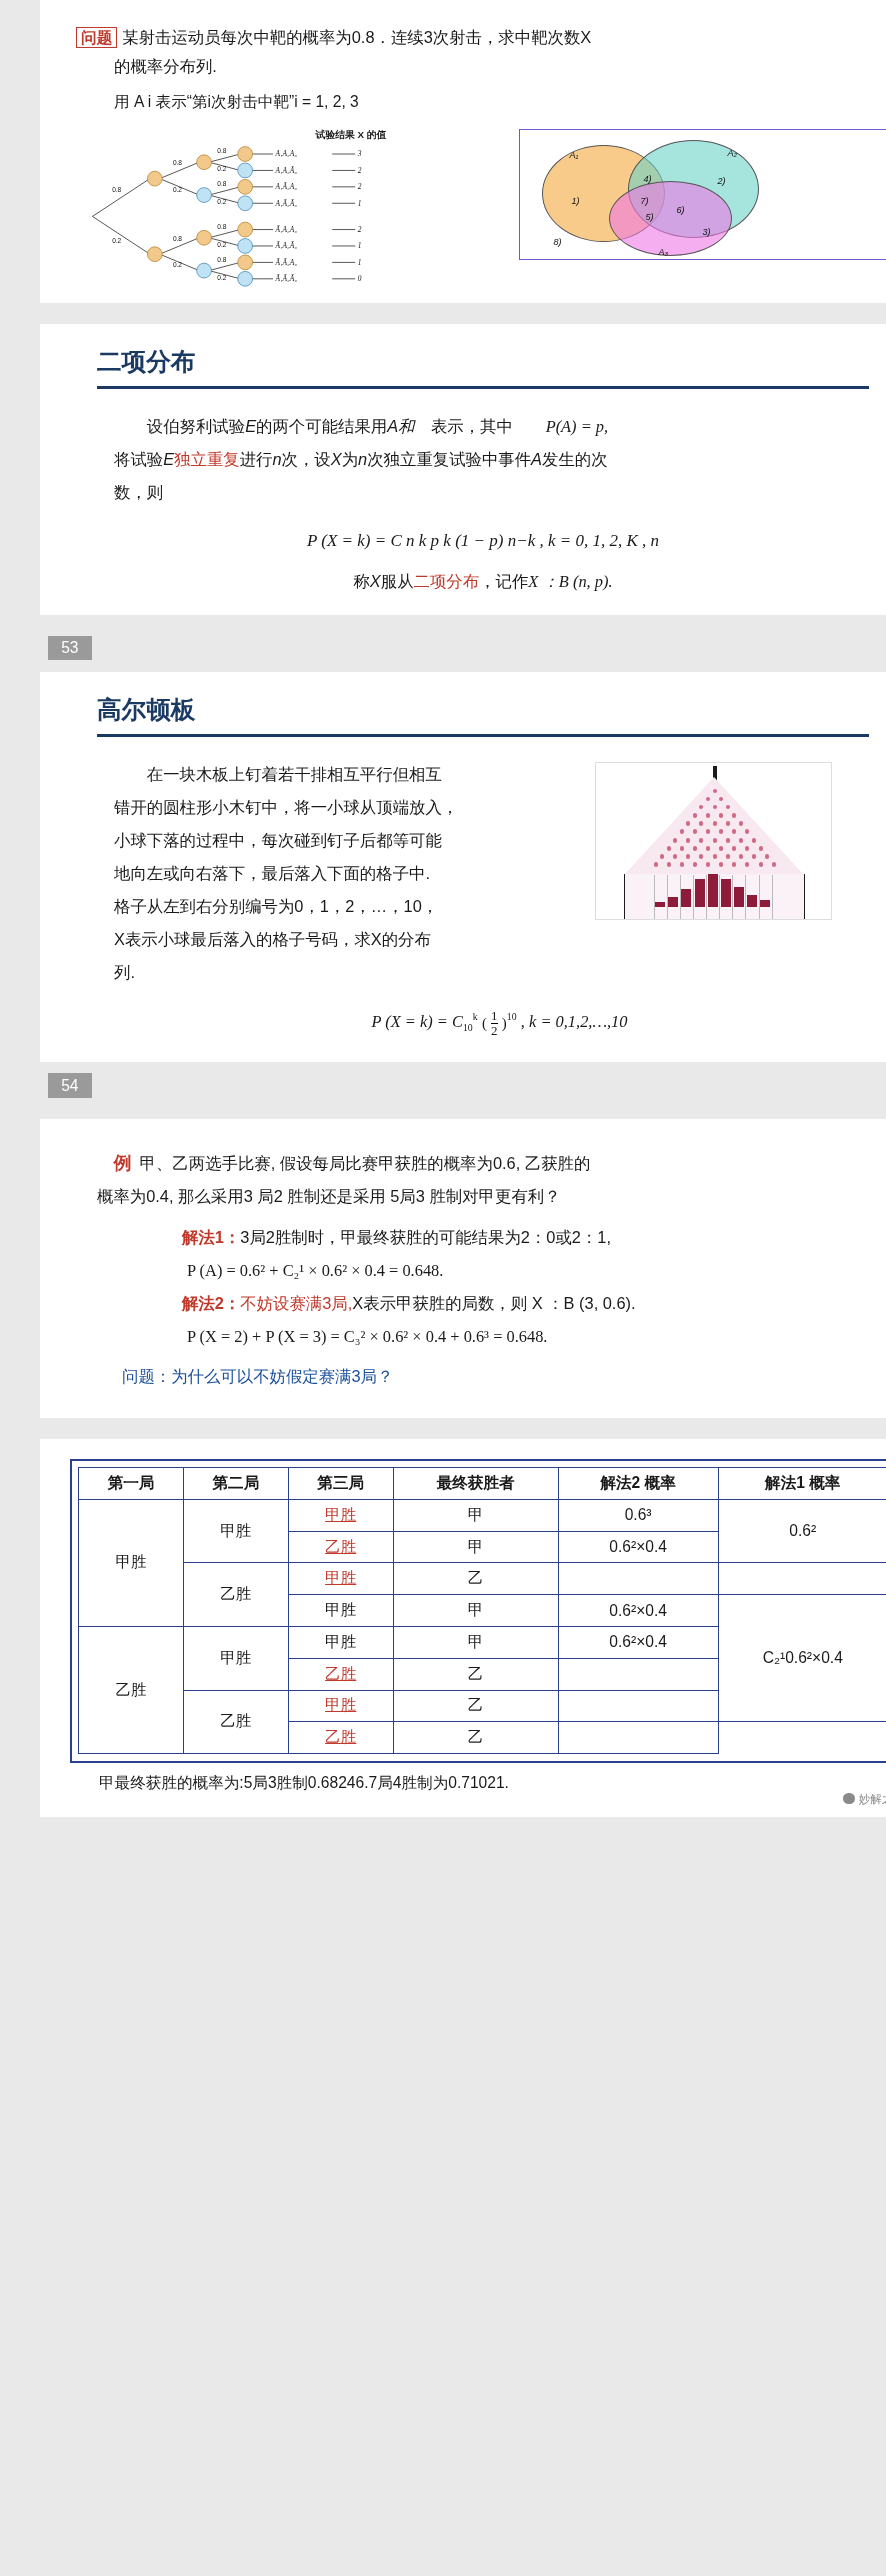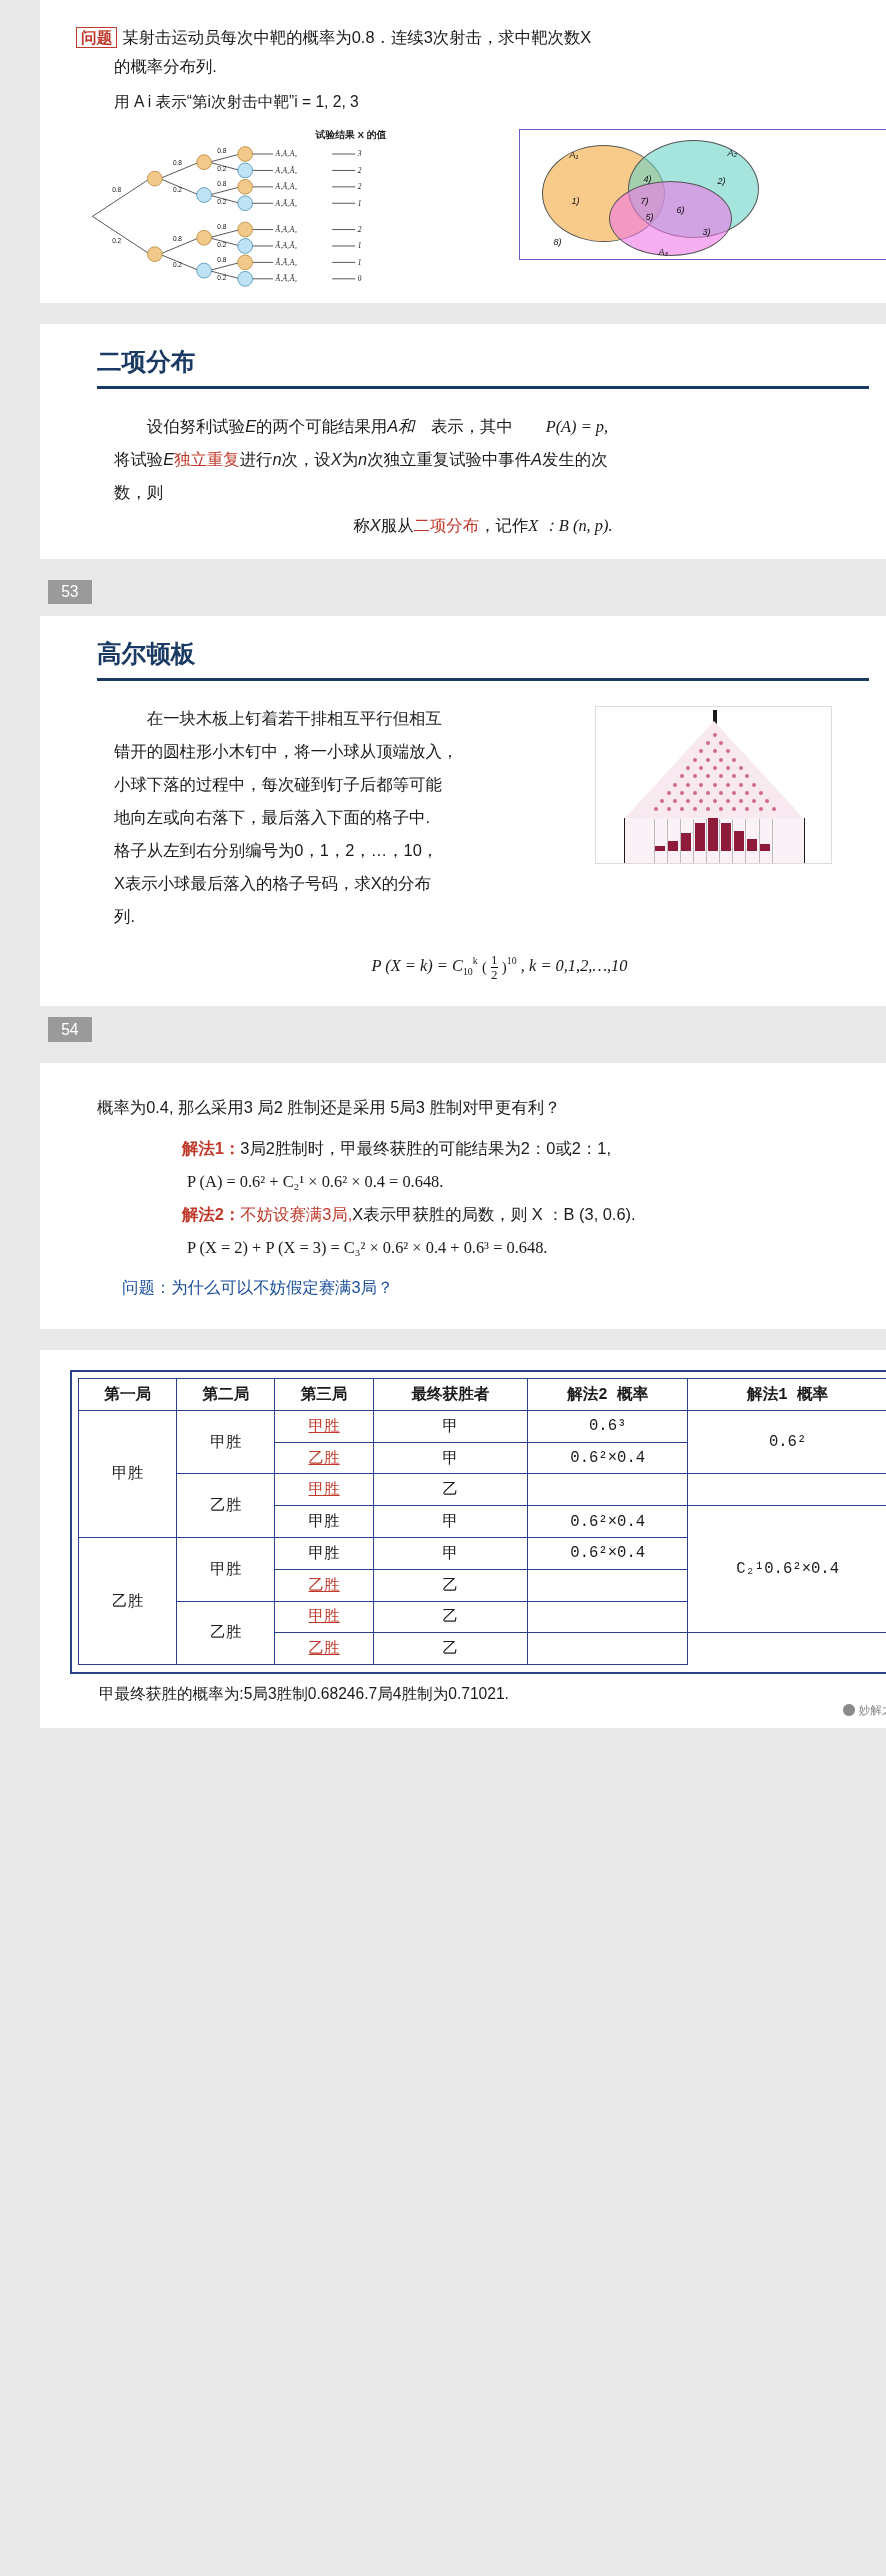--- a/index.html
+++ b/index.html
@@ -69,21 +69,21 @@
   .sol-tag{color:#c0392b;font-weight:bold;margin-left:36px;}
   .blue{color:#1b4f9c;}
   .eq{font-family:"Liberation Serif","DejaVu Serif",serif;font-size:16.4px;}
   .ml60{margin-left:49px;}
   .ml110{margin-left:90px;}
 
   
   .tbl-slide{padding:19.7px 29.5px 8.2px 29.5px;}
   .tbl-frame{border:2.5px double #2b3f8f;padding:6.6px;background:#fff;}
   table{border-collapse:collapse;width:100%;font-size:15.6px;}
-  td,th{border:0.8px solid #2b3f8f;text-align:center;padding:4.9px 3.3px;font-weight:normal;font-family:Liberation Mono, monospace;}
+  td,th{border:0.8px solid #2b3f8f;text-align:center;padding:4.9px 3.3px;font-weight:normal;}
   thead td{font-weight:bold;}
   .red{color:#c0392b;}
   .u{text-decoration:underline;}
   .foot{font-size:15.6px;padding:8.2px 29.5px 13px 29.5px;line-height:24.6px;}
   .wm{position:absolute;right:21.3px;bottom:9.8px;font-size:11.5px;color:#8a8a8a;}
   .wm-dot{display:inline-block;width:11.5px;height:11.5px;border-radius:50%;background:#8a8a8a;margin-right:4.1px;vertical-align:-1.6px;}
   svg{display:block;}
 </style>
 </head>
 <body>
@@ -215,20 +215,21 @@
     <div class="sl-title">二项分布</div>
     <div class="sl-rule"></div>
     <div class="sl-body">
       <div>
         　　<span>设伯努利试验</span><span class="itl">E</span><span>的两个可能结果用</span><span class="itl">A和</span>　<span>表示，其中</span>　　<span class="eq itl">P(A) = p,</span>
       </div>
       <div>
         <span>将试验</span><span class="itl">E</span><span class="em-red">独立重复</span><span>进行</span><span class="itl">n</span><span>次，设</span><span class="itl">X</span><span>为</span><span class="itl">n</span><span>次独立重复试验中事件</span><span class="itl">A</span><span>发生的次</span>
       </div>
       <div>数，则</div>
+      <div class="formula itl">P (X = k) = C n k  p k (1 − p) n−k , k = 0, 1, 2, K , n</div>
       <div class="center">
         <span>称</span><span class="itl">X</span><span>服从</span><span class="em-red">二项分布</span><span>，记作</span><span class="eq itl">X ：B (n, p).</span>
       </div>
     </div>
   </div>
 
   <div class="pgnum-wrap">
     <span class="pgnum">53</span>
   </div>
 
@@ -345,20 +346,23 @@
     </div>
   </div>
 
   <div class="pgnum-wrap">
     <span class="pgnum" style="margin-top:11.5px;">54</span>
   </div>
 
   <div class="gap"></div>
 
   <div class="card ex">
+    <div>
+      　<span class="ex-tag">例</span><span>甲、乙两选手比赛, 假设每局比赛甲获胜的概率为0.6, 乙获胜的</span>
+    </div>
     <div>概率为0.4, 那么采用3 局2 胜制还是采用 5局3 胜制对甲更有利？</div>
     <div class="ml60" style="margin-top:8.2px;">
       <span class="sol-tag">解法1：</span><span>3局2胜制时，甲最终获胜的可能结果为2：0或2：1,</span>
     </div>
     <div class="eq ml110">P (A) = 0.6² + C₂¹ × 0.6² × 0.4 = 0.648.</div>
     <div class="ml60">
       <span class="sol-tag">解法2：</span><span class="em-red">不妨设赛满3局,</span><span>X表示甲获胜的局数，则  X ：B (3, 0.6).</span>
     </div>
     <div class="eq ml110">P (X = 2) + P (X = 3) = C₃² × 0.6² × 0.4 + 0.6³ = 0.648.</div>
     <div class="blue ml110" style="margin-top:6.6px;margin-left:25px;">问题：为什么可以不妨假定赛满3局？</div>

